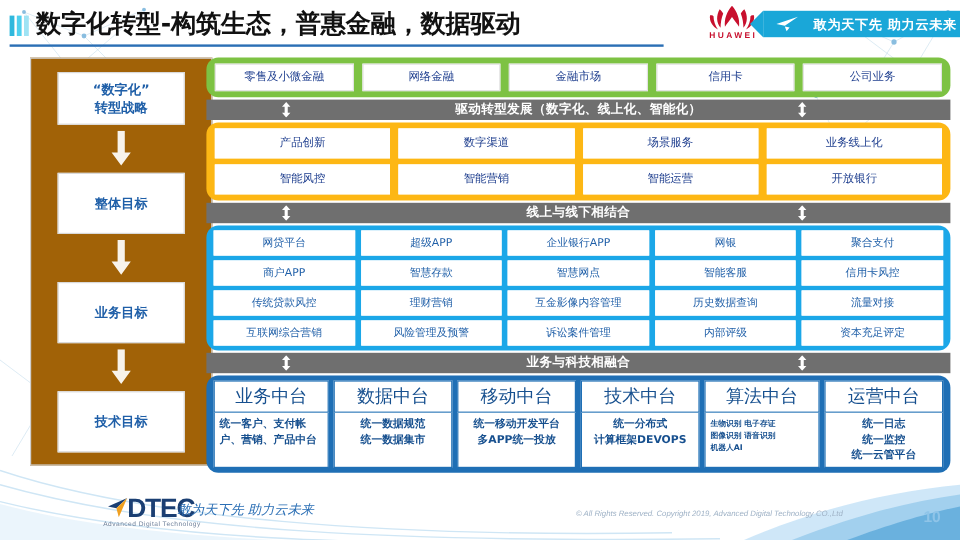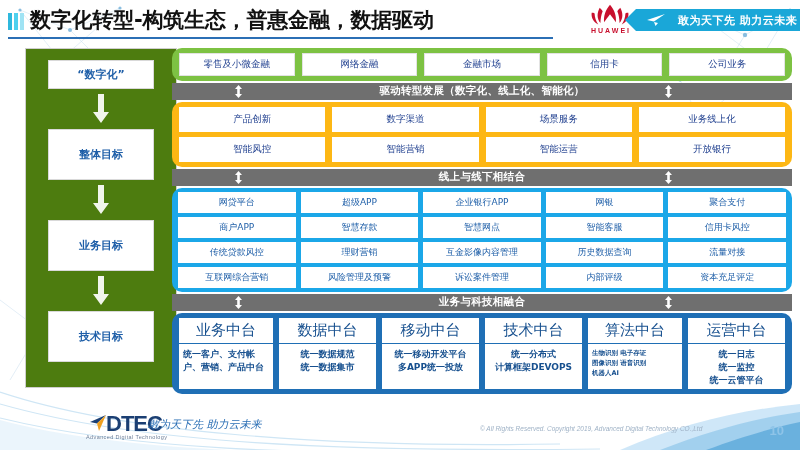--- a/index.html
+++ b/index.html
@@ -28,21 +28,21 @@
   .huawei .hw-text{font-size:7px;font-weight:bold;letter-spacing:2px;color:#c8102e;
      font-family:"Liberation Sans",sans-serif;line-height:8px;}
   .ribbon{position:absolute;left:636px;top:9px;width:164px;height:22px;background:#1aa7d8;}
   .ribbon:before{content:"";position:absolute;left:-11px;top:0;border-top:11px solid transparent;
      border-bottom:11px solid transparent;border-right:11px solid #1aa7d8;}
   .ribbon .plane{position:absolute;left:10px;top:4px;}
   .ribbon .slogan{position:absolute;left:42px;top:4px;color:#fff;font-size:11px;font-weight:bold;
      font-family:"DejaVu Sans",sans-serif;letter-spacing:0.5px;}
 
   
-  .left-col{position:absolute;left:25px;top:48px;width:152px;height:340px;background:#4d7c0f;
+  .left-col{position:absolute;left:25px;top:48px;width:152px;height:340px;background:#a16207;
      border:1px solid #cfcfcf;z-index:4;display:flex;flex-direction:column;align-items:center;
      padding-top:11px;box-sizing:border-box;}
   .lbox{width:100px;background:#fff;border:1px solid #d9d9d9;color:#1f5fa8;font-weight:bold;
      font-size:11px;text-align:center;padding:17px 2px;line-height:15px;font-family:"DejaVu Sans",sans-serif;}
   .lbox.two{padding:6px 2px;}
   .darrow{width:18px;height:30px;margin:5px 0;}
 
   
   .right{position:absolute;left:172px;top:48px;width:620px;z-index:4;}
   .band{box-sizing:border-box;border-radius:10px;}
@@ -166,20 +166,21 @@
       <svg class="plane" width="20" height="14" viewBox="0 0 20 14">
         <path d="M19 1 L1 7 L8 8.5 L19 1 Z M8 9 L9.5 13 L12 10 L8 9 Z" fill="#ffffff"></path>
       </svg>
       <div class="slogan">敢为天下先 助力云未来</div>
     </div>
   </div>
 
   <div class="left-col">
     <div class="lbox two">
       <div>“数字化”</div>
+      <div>转型战略</div>
     </div>
     <svg class="darrow" viewBox="0 0 18 30">
       <path d="M6 0 H12 V18 H17 L9 29 L1 18 H6 Z" fill="#ffffff" opacity="0.92"></path>
     </svg>
     <div class="lbox">整体目标</div>
     <svg class="darrow" viewBox="0 0 18 30">
       <path d="M6 0 H12 V18 H17 L9 29 L1 18 H6 Z" fill="#ffffff" opacity="0.92"></path>
     </svg>
     <div class="lbox">业务目标</div>
     <svg class="darrow" viewBox="0 0 18 30">

